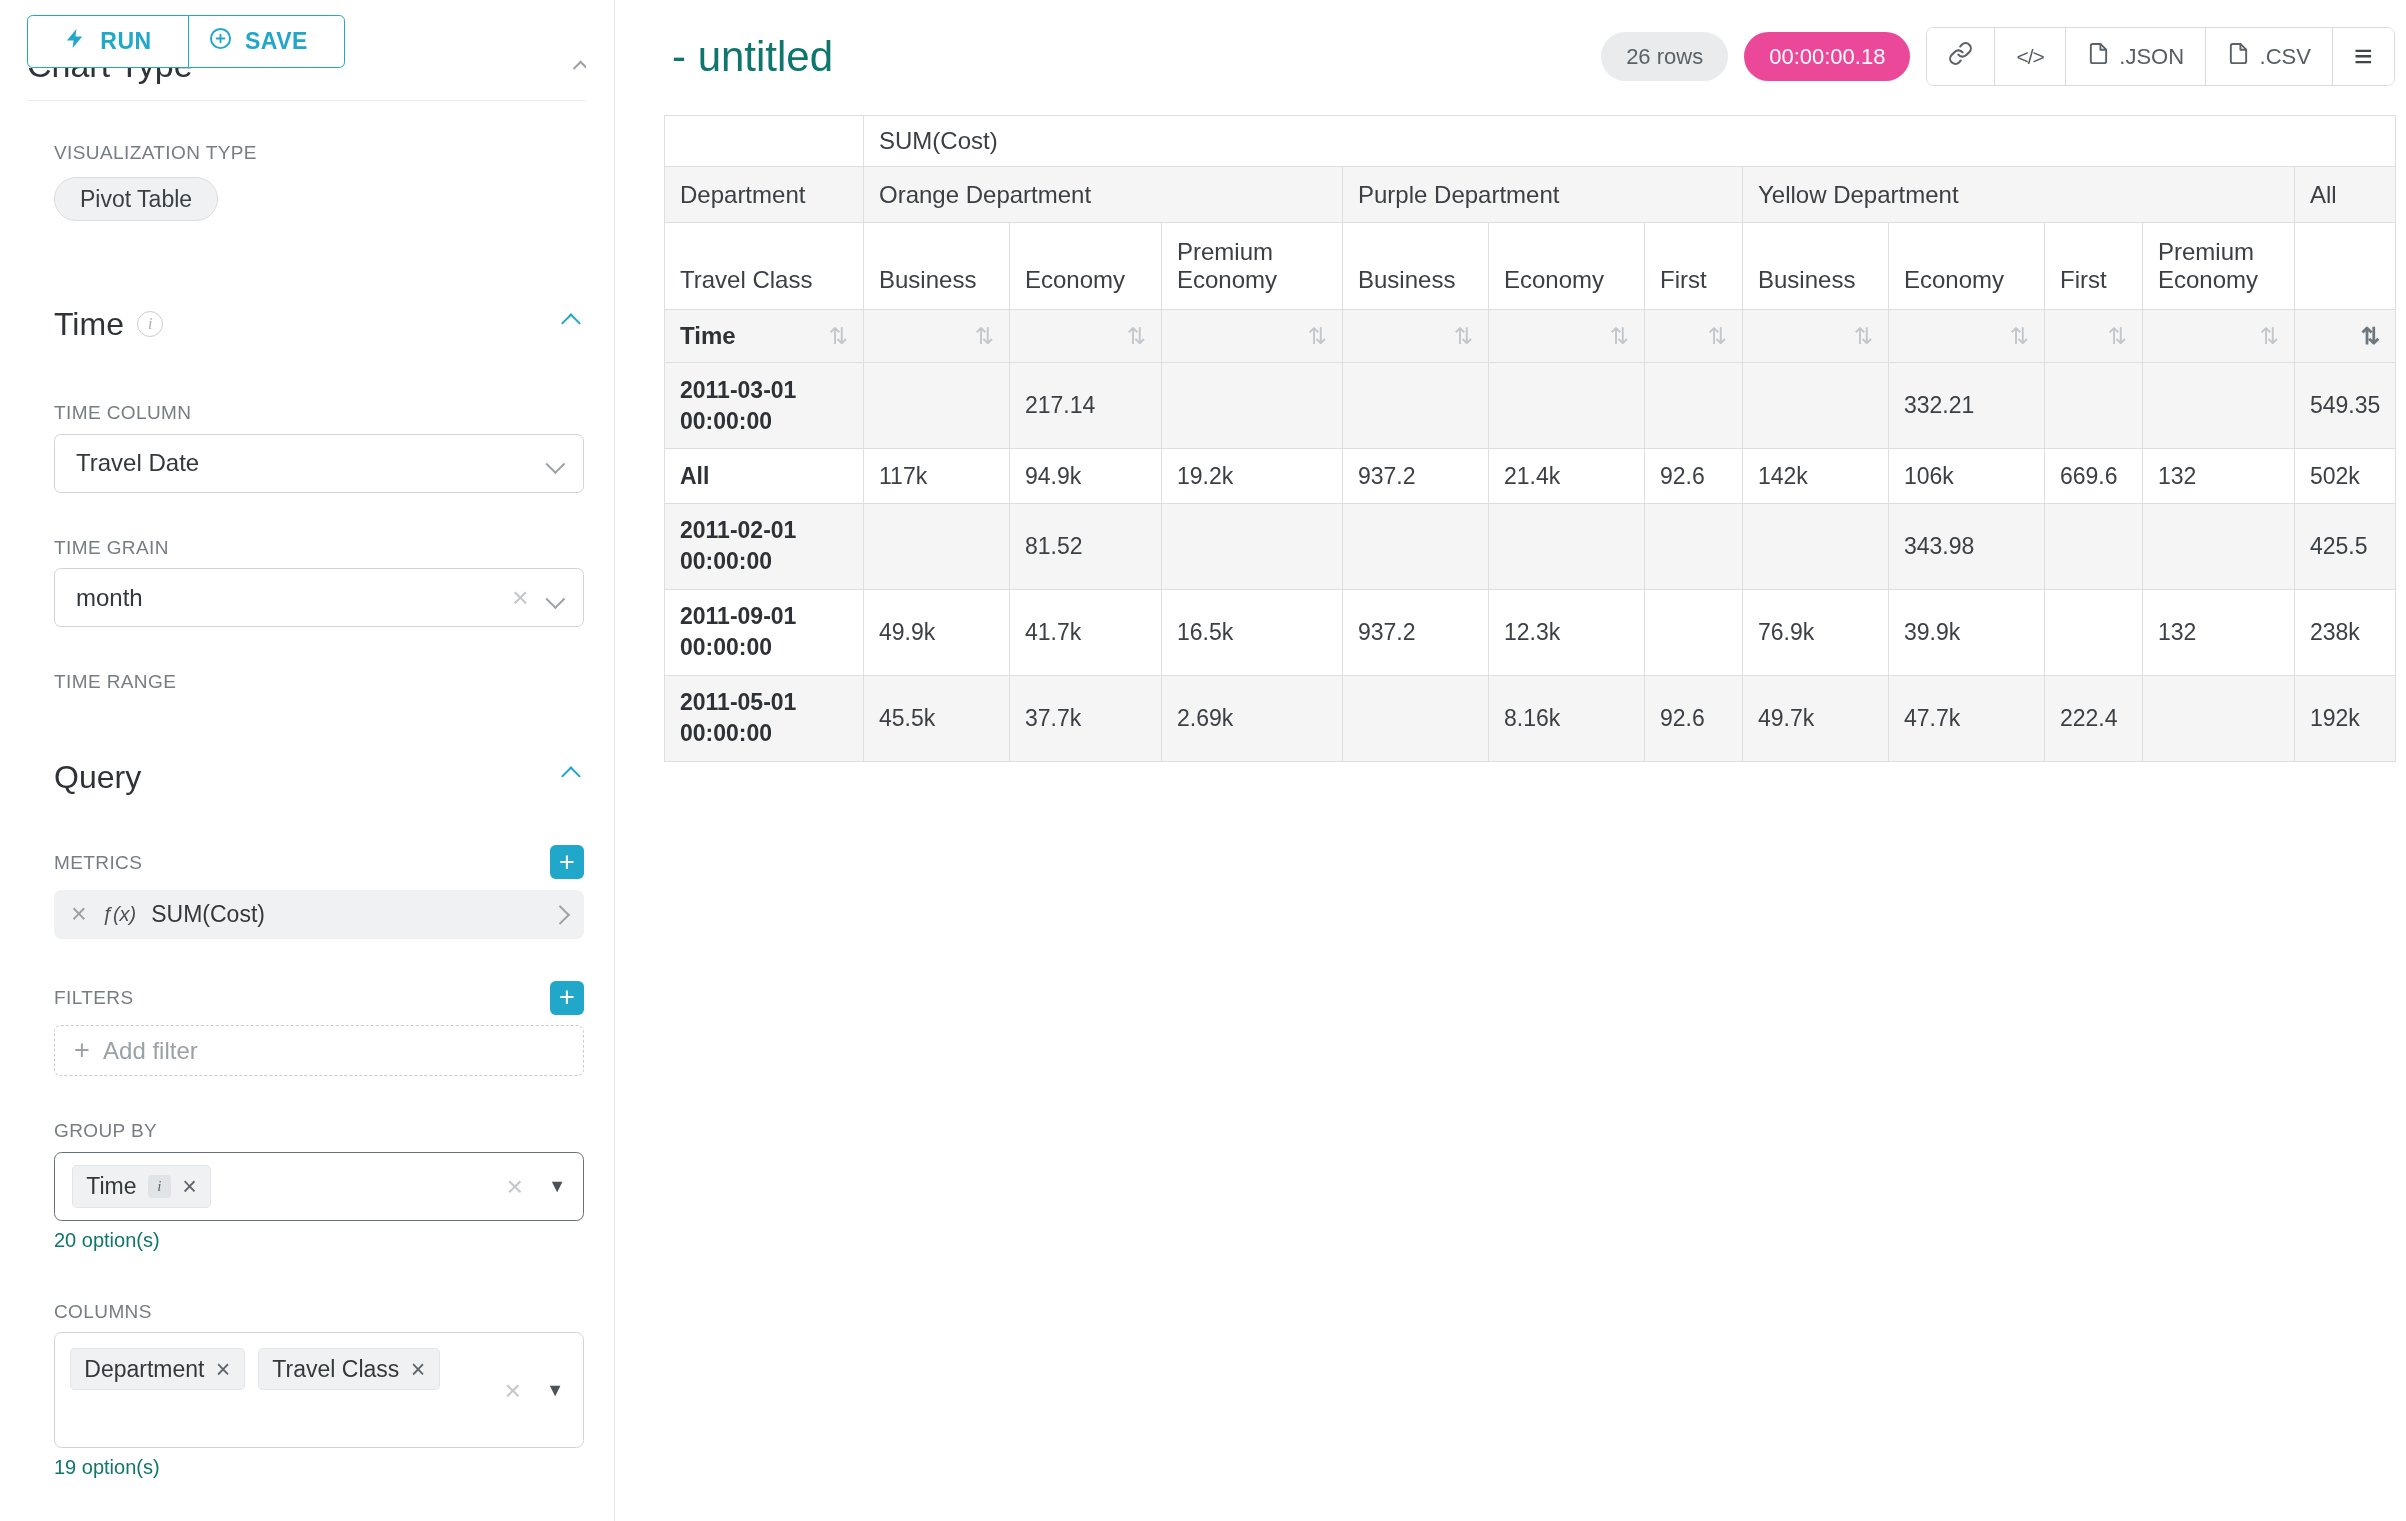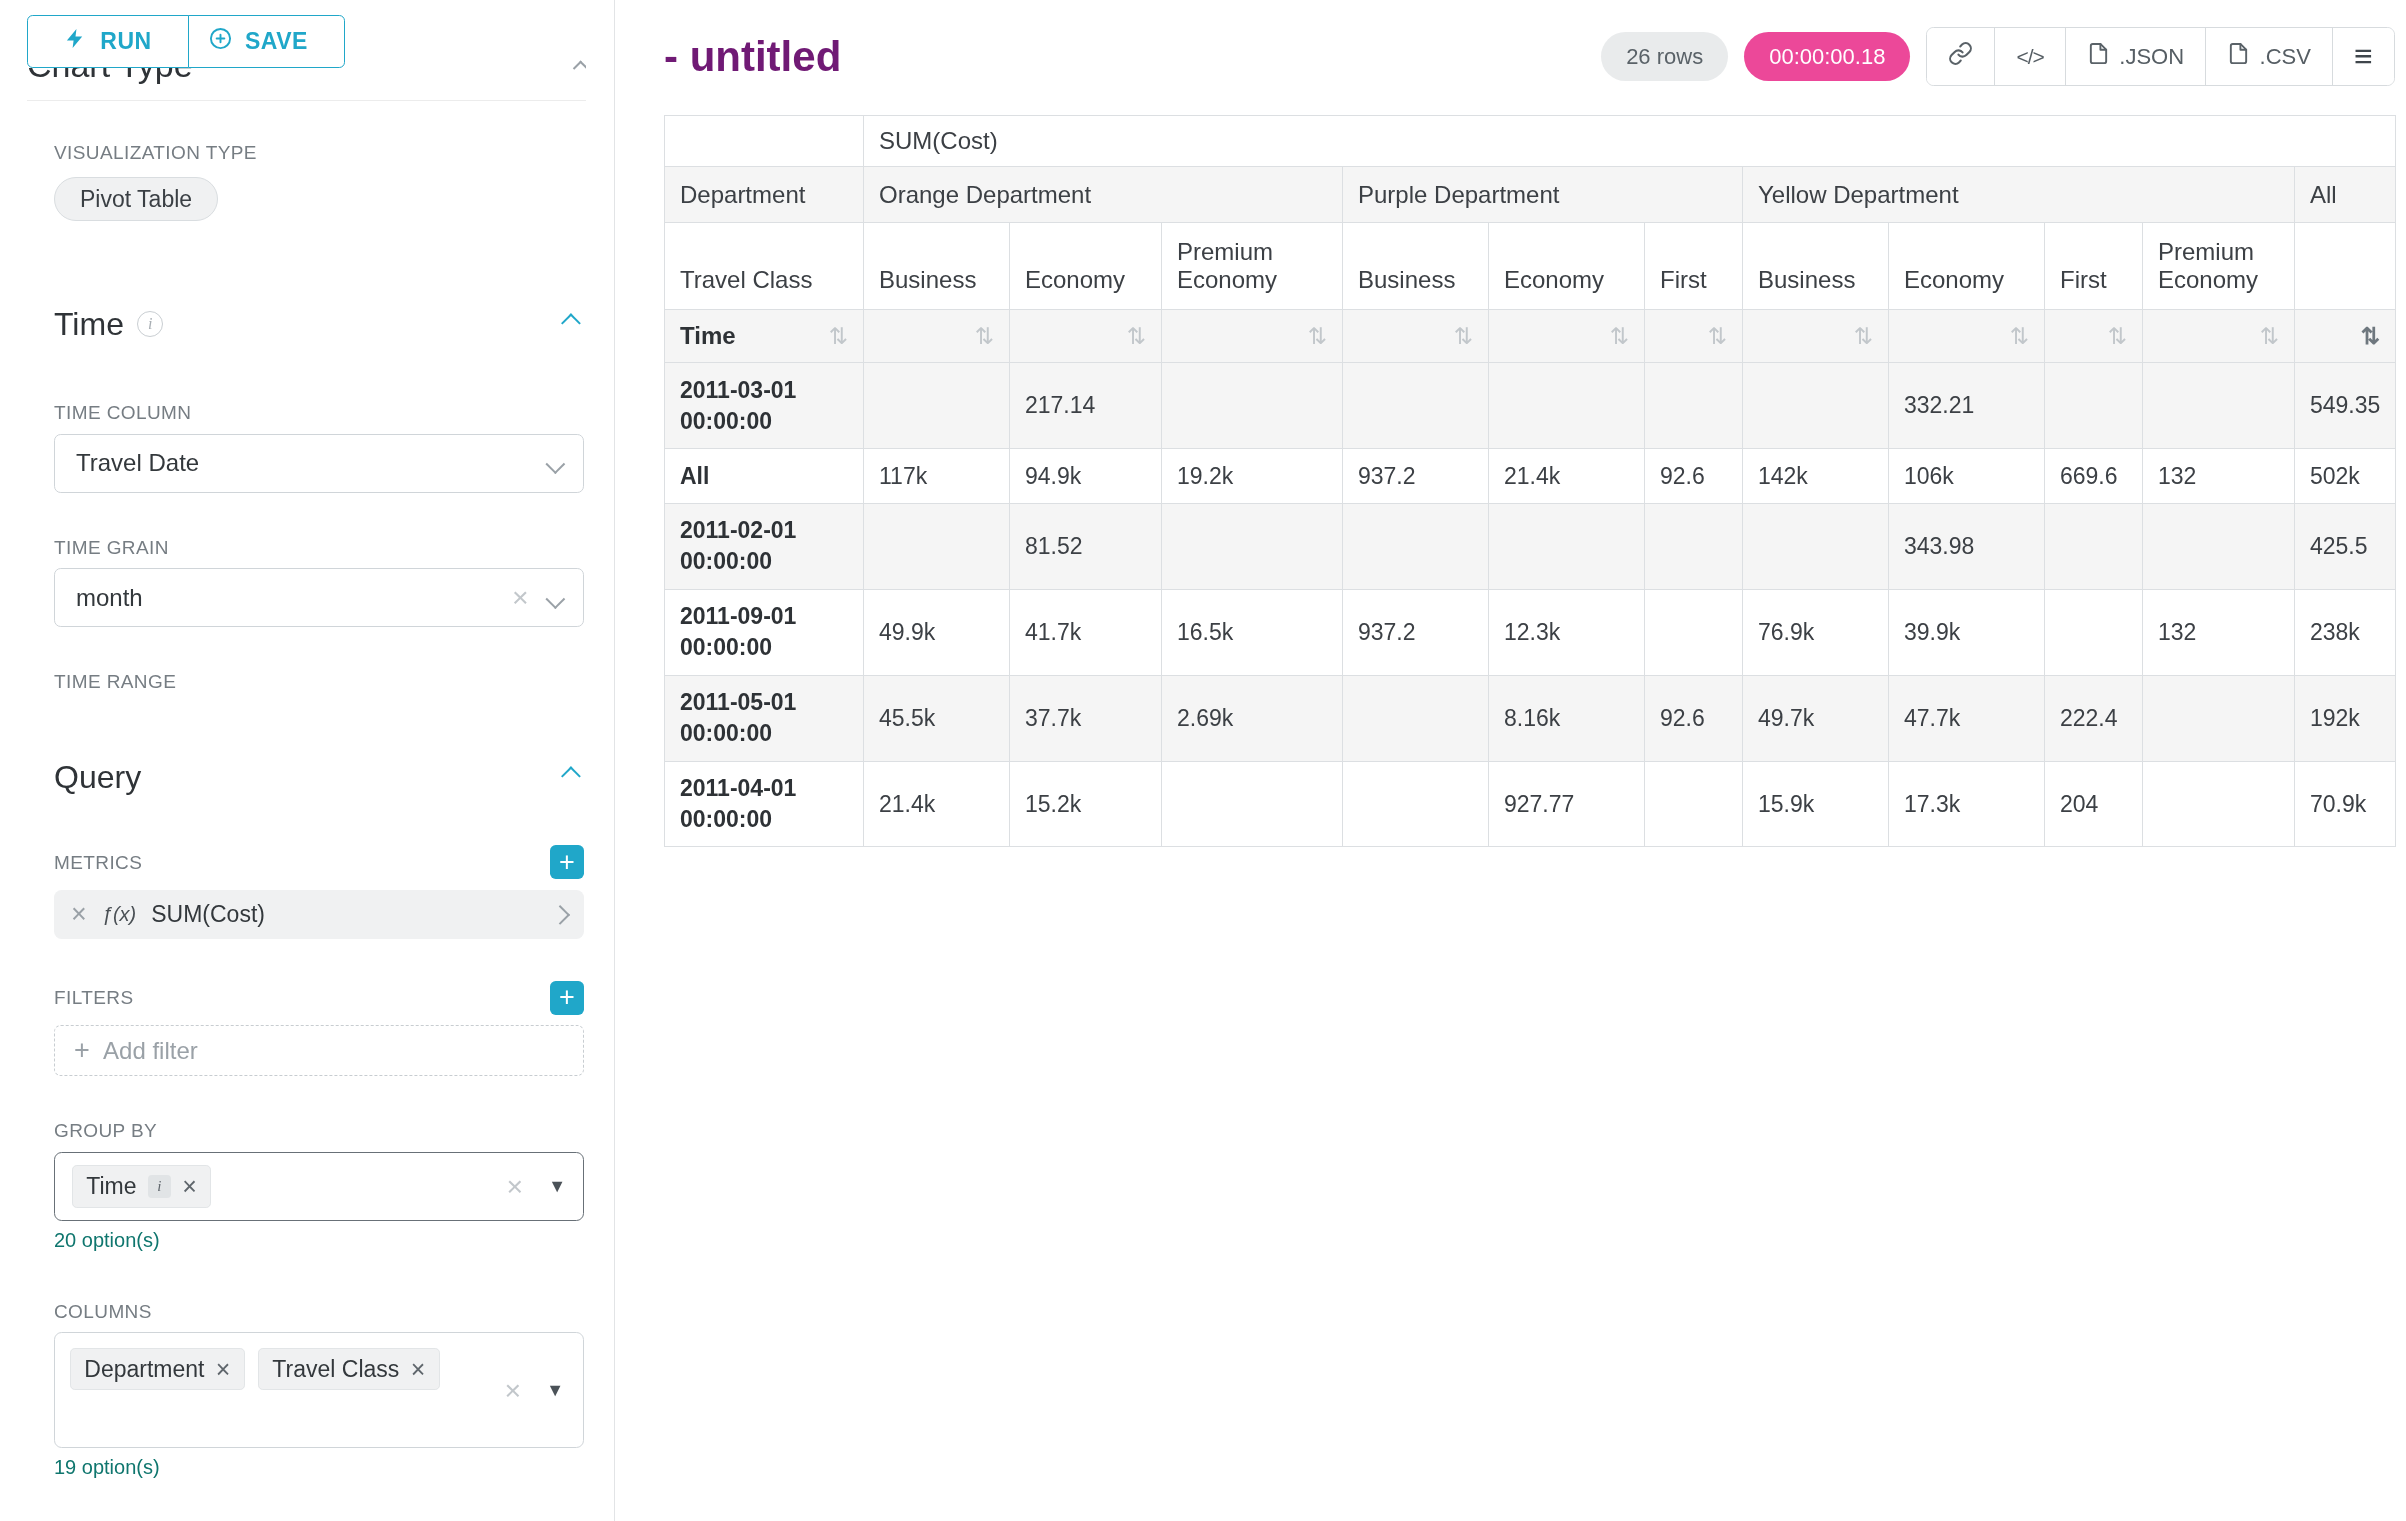--- a/index.html
+++ b/index.html
@@ -117,21 +117,21 @@
     padding: 15px 105px 15px 15px; background: #fff; cursor: text;
   }
   .cols-select .chips { display: flex; gap: 13.3px; flex-wrap: wrap; }
   .cols-select .right-icons { position: absolute; right: 19px; top: 50%; transform: translateY(-50%); display: flex; align-items: center; gap: 25px; }
 
   .mt50 { margin-top: 48px; }
 
   
   .main { position: absolute; top: 0; left: 615px; right: 0; bottom: 0; padding: 0 11.4px 0 49px; }
   .main-head { display: flex; justify-content: space-between; align-items: center; padding-top: 27px; }
-  .page-title { font-size: 42px; font-weight: 700; color: #701a75; }
+  .page-title { font-size: 42px; font-weight: 400; color: #0f766e; margin-left: 8px; }
 
   .head-right { display: flex; align-items: center; gap: 16px; }
   .rows-badge { background: #e9ebec; color: #5a6268; font-size: 22px; height: 49px; display: inline-flex; align-items: center; padding: 0 25px; border-radius: 25px; }
   .timer-badge { background: #ec4899; color: #fff; font-size: 22px; height: 49px; display: inline-flex; align-items: center; padding: 0 25px; border-radius: 25px; }
 
   .tool-group { display: flex; border: 1px solid #d7dbde; border-radius: 7.6px; overflow: hidden; }
   .tool-btn {
     display: inline-flex; align-items: center; gap: 9.5px; padding: 0 21px; height: 57px;
     background: #fff; border: none; border-left: 1px solid #d7dbde; color: #565e64; font-size: 22px; cursor: pointer; font-family: inherit;
   }
@@ -497,33 +497,19 @@
             <td>2.69k</td>
             <td></td>
             <td>8.16k</td>
             <td>92.6</td>
             <td>49.7k</td>
             <td>47.7k</td>
             <td>222.4</td>
             <td></td>
             <td>192k</td>
           </tr>
-          <tr>
-            <td class="rowlabel">2011-04-01 00:00:00</td>
-            <td>21.4k</td>
-            <td>15.2k</td>
-            <td></td>
-            <td></td>
-            <td>927.77</td>
-            <td></td>
-            <td>15.9k</td>
-            <td>17.3k</td>
-            <td>204</td>
-            <td></td>
-            <td>70.9k</td>
-          </tr>
         </tbody>
       </table>
     </div>
 
   </main>
 </div>
 
 
 </body></html>

